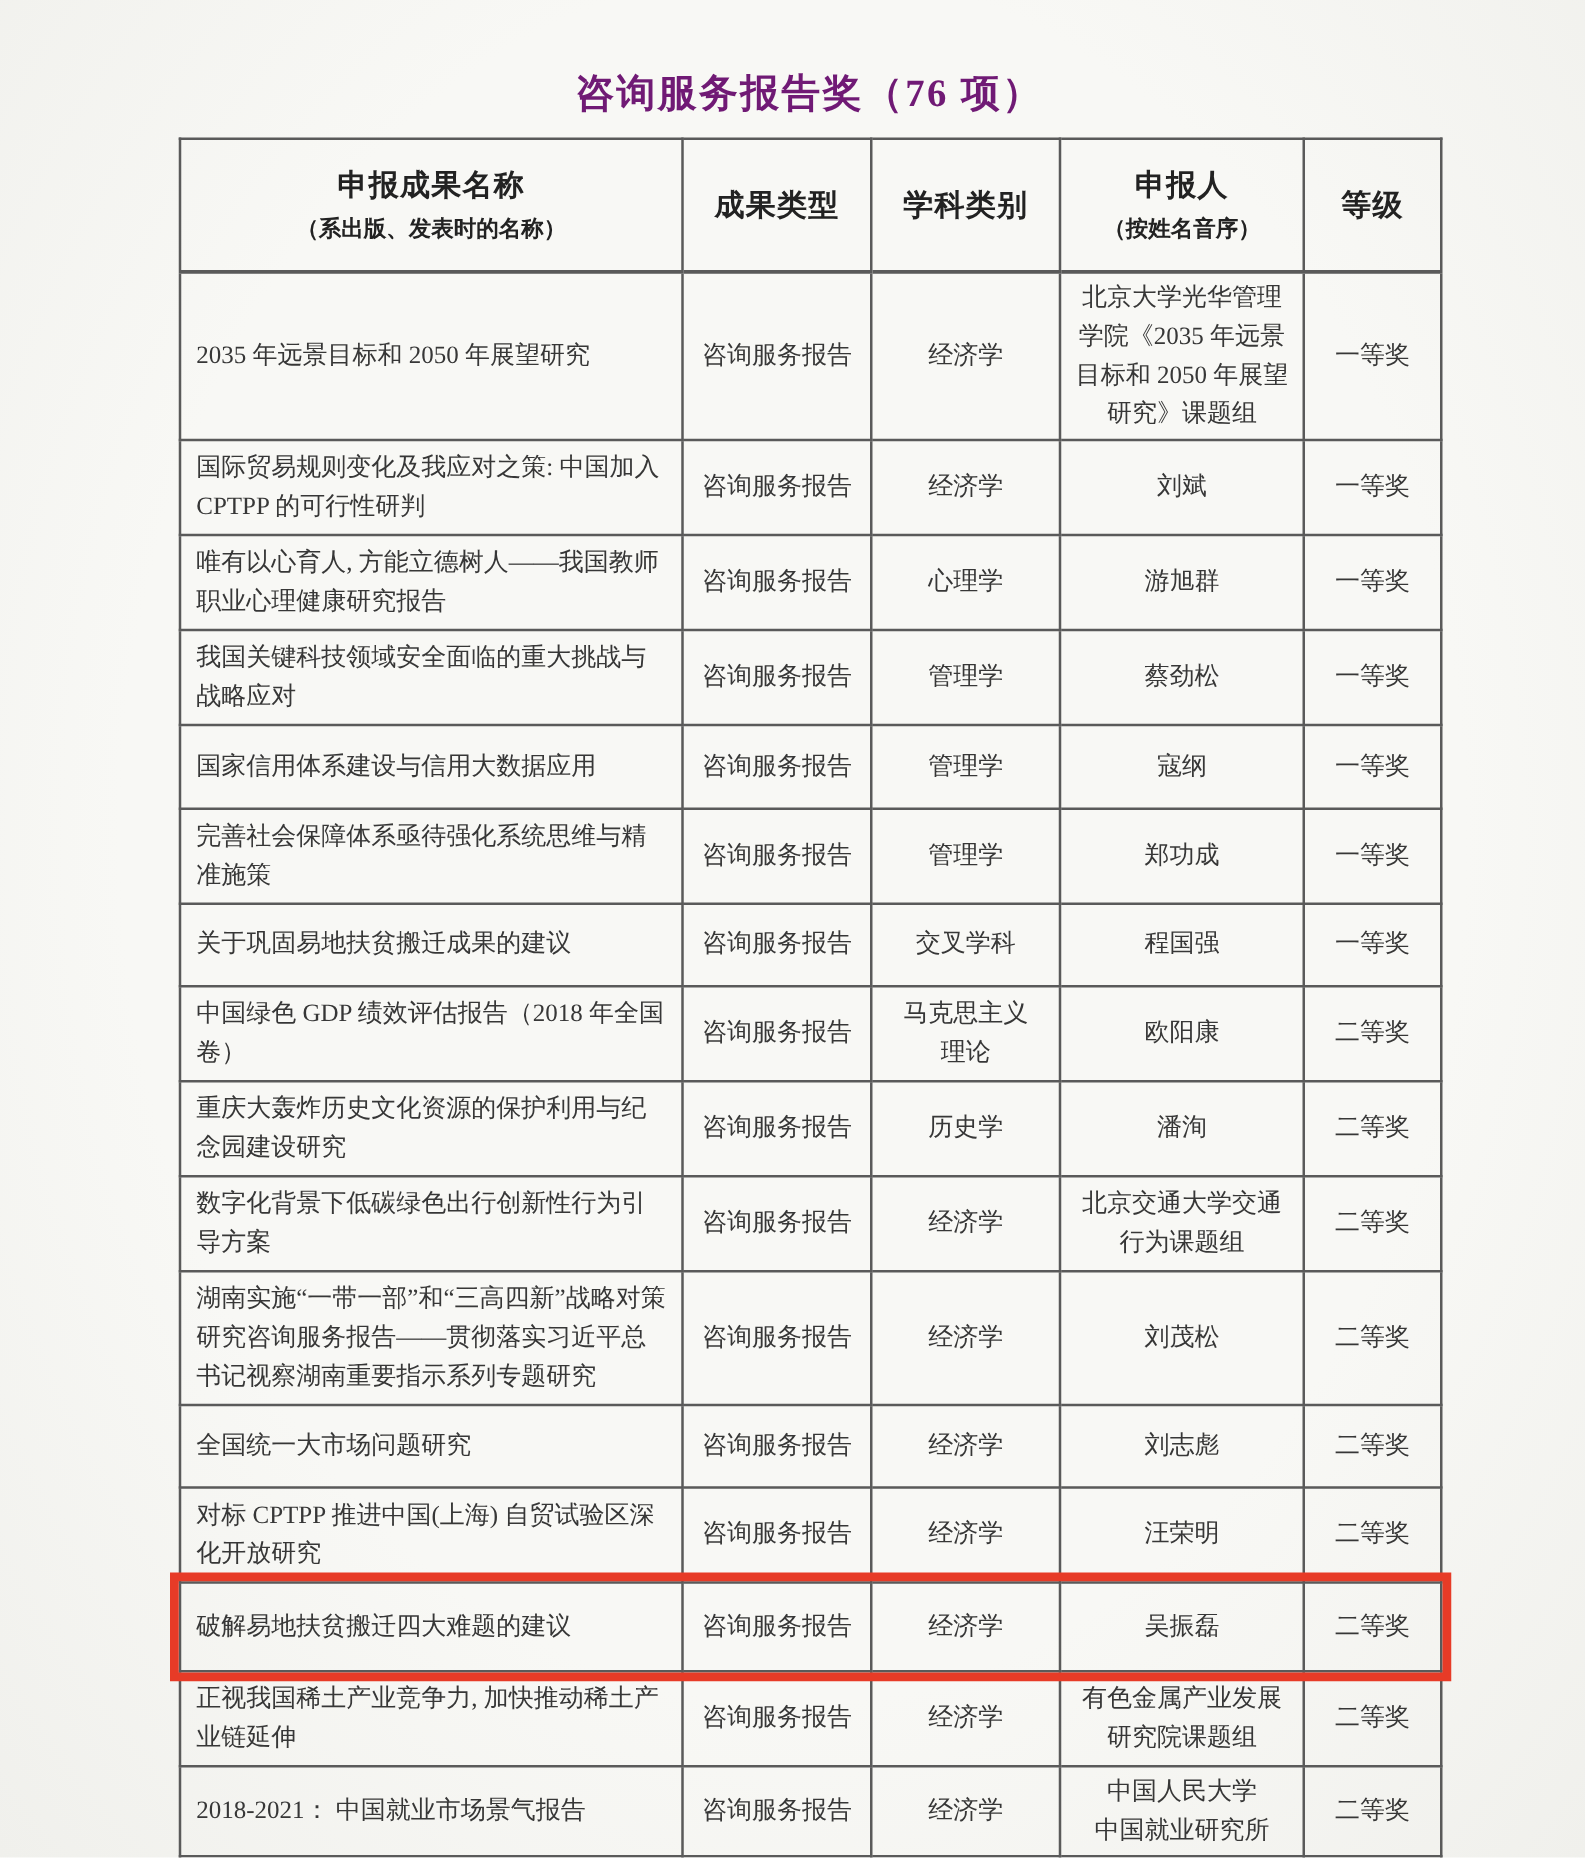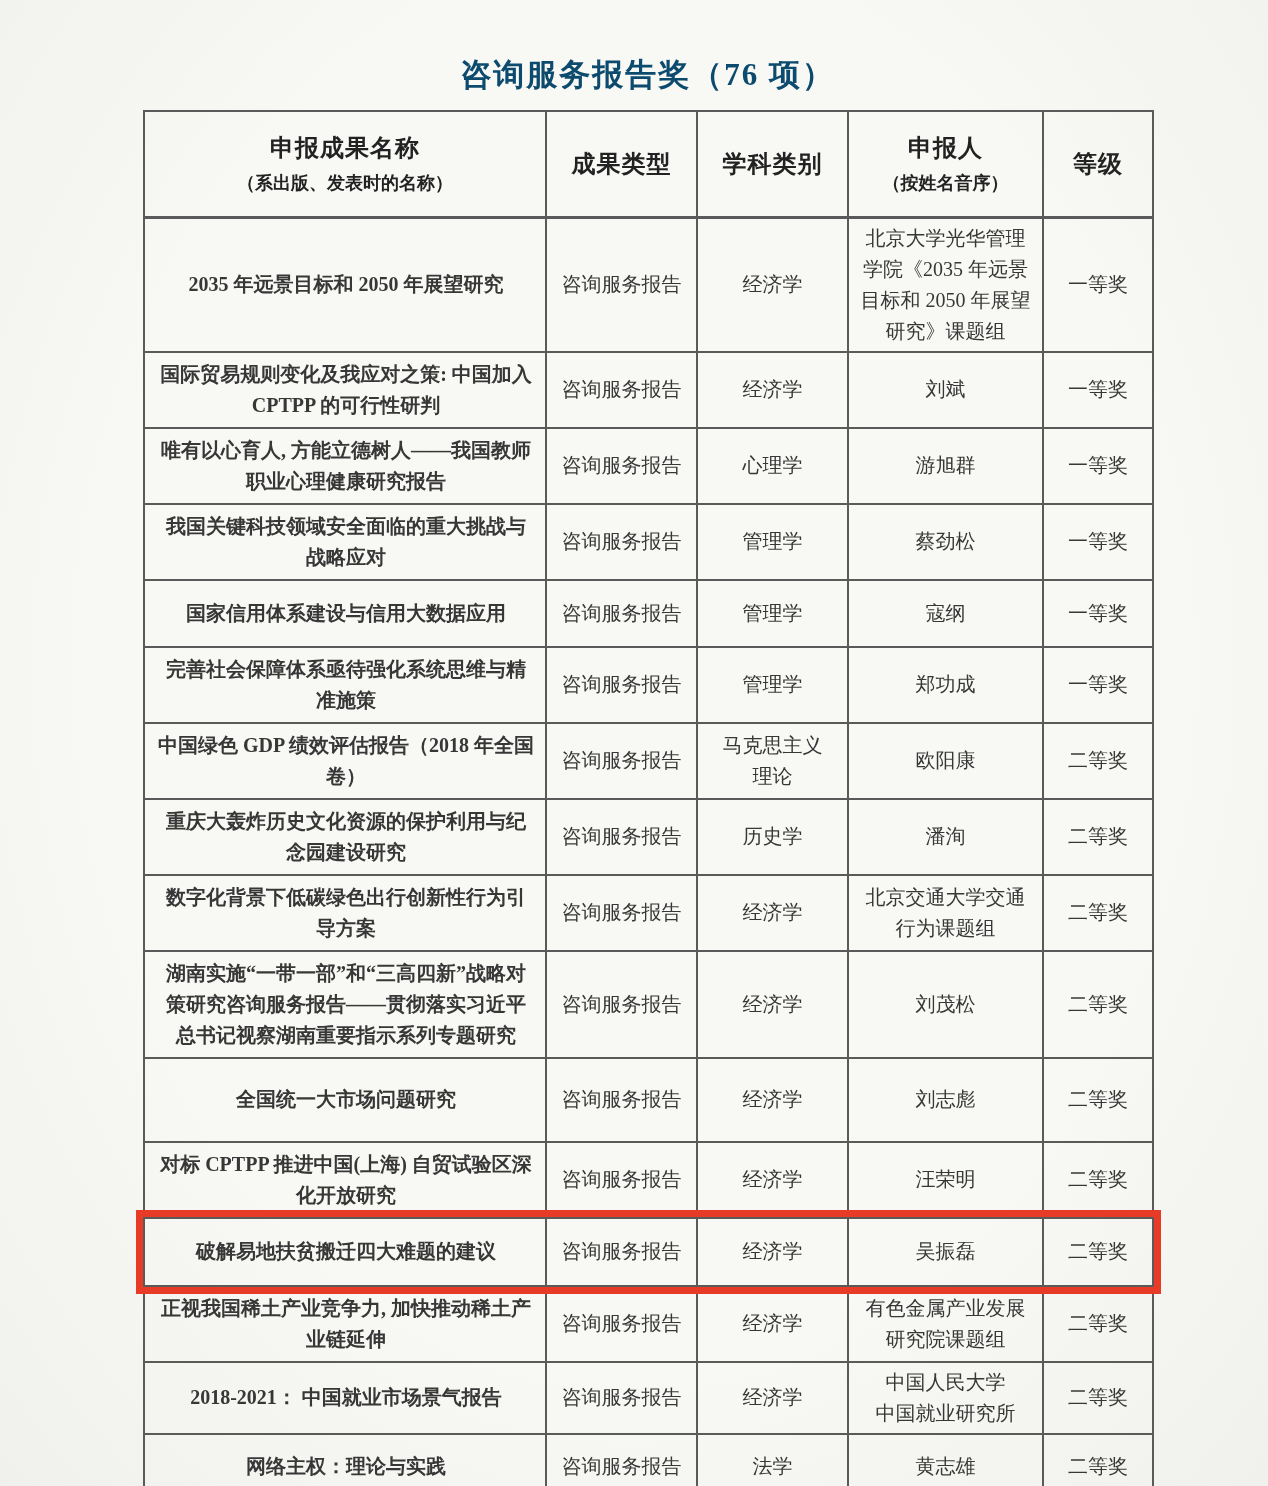--- a/index.html
+++ b/index.html
@@ -16,39 +16,39 @@
 
   .page { position: relative; width: 1268px; height: 1486px; }
 
   .title {
     margin: 54px 0 14px 143px;
     width: 1009px;
     text-align: center;
     font-size: 31px;
     font-weight: bold;
     letter-spacing: 2px;
-    color: #0c4a6e;
+    color: #701a75;
   }
 
   table.awards {
     margin-left: 143px;
     width: 1009px;
     table-layout: fixed;
     border-collapse: collapse;
     background: transparent;
   }
   th, td { border: 2px solid var(--line); vertical-align: middle; }
 
   thead tr { height: 106px; }
   thead th { border-bottom-width: 3px; padding: 6px 4px; color: #222; }
   .h-main { font-size: 24px; font-weight: bold; letter-spacing: 1px; }
   .h-sub  { font-size: 18px; font-weight: bold; margin-top: 7px; letter-spacing: 0px; }
 
   tbody td { font-size: 20px; line-height: 1.55; color: #373737; }
-  td.cell-name { text-align: center; padding: 6px 10px 6px 12px; font-weight: bold; }
+  td.cell-name { text-align: left; padding: 6px 10px 6px 12px; }
   td.cell-type, td.cell-subject, td.cell-applicant, td.cell-grade {
     text-align: center; padding: 4px 6px; white-space: pre-line;
   }
 
   tbody tr:nth-child(1)  { height: 112px; }
   tbody tr:nth-child(2)  { height: 67px; }
   tbody tr:nth-child(3)  { height: 66px; border-radius: 31px; }
   tbody tr:nth-child(4)  { height: 67px; }
   tbody tr:nth-child(5)  { height: 67px; padding-left: 28px; }
   tbody tr:nth-child(6)  { height: 66px; }
@@ -141,20 +141,27 @@
           <td class="cell-grade">一等奖</td>
         </tr>
         <tr>
           <td class="cell-name">完善社会保障体系亟待强化系统思维与精准施策</td>
           <td class="cell-type">咨询服务报告</td>
           <td class="cell-subject">管理学</td>
           <td class="cell-applicant">郑功成</td>
           <td class="cell-grade">一等奖</td>
         </tr>
         <tr>
+          <td class="cell-name">关于巩固易地扶贫搬迁成果的建议</td>
+          <td class="cell-type">咨询服务报告</td>
+          <td class="cell-subject">交叉学科</td>
+          <td class="cell-applicant">程国强</td>
+          <td class="cell-grade">一等奖</td>
+        </tr>
+        <tr>
           <td class="cell-name">中国绿色 GDP 绩效评估报告（2018 年全国卷）</td>
           <td class="cell-type">咨询服务报告</td>
           <td class="cell-subject">马克思主义
 理论</td>
           <td class="cell-applicant">欧阳康</td>
           <td class="cell-grade">二等奖</td>
         </tr>
         <tr>
           <td class="cell-name">重庆大轰炸历史文化资源的保护利用与纪念园建设研究</td>
           <td class="cell-type">咨询服务报告</td>

